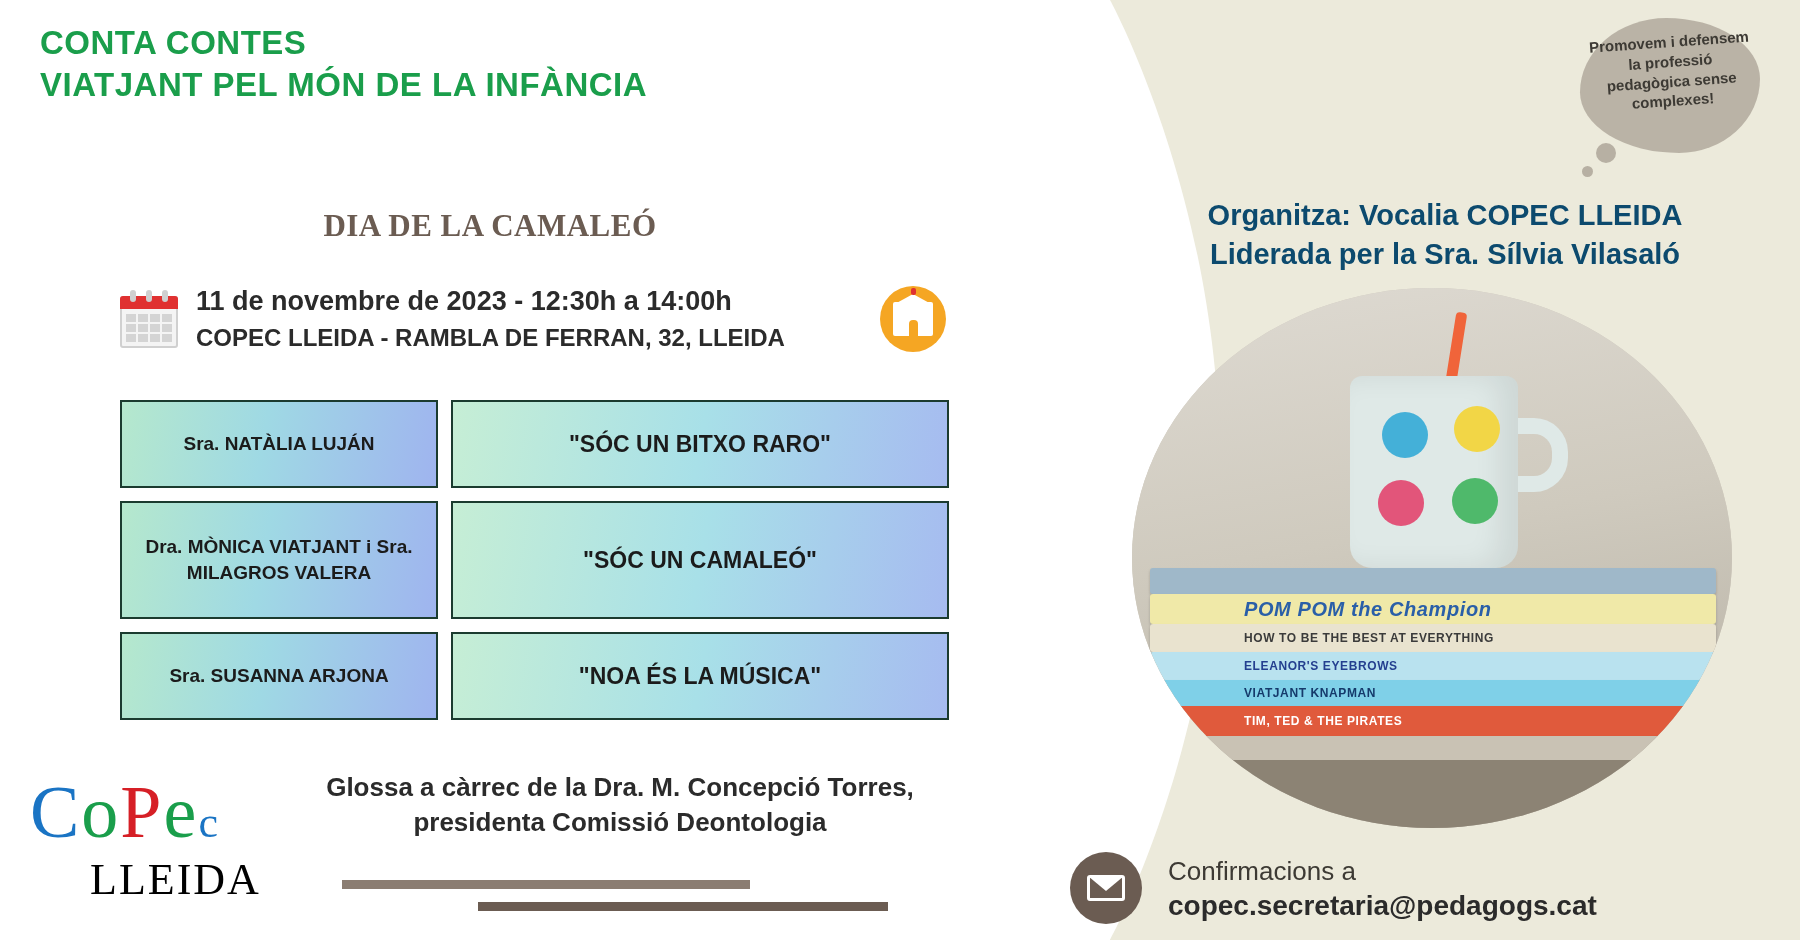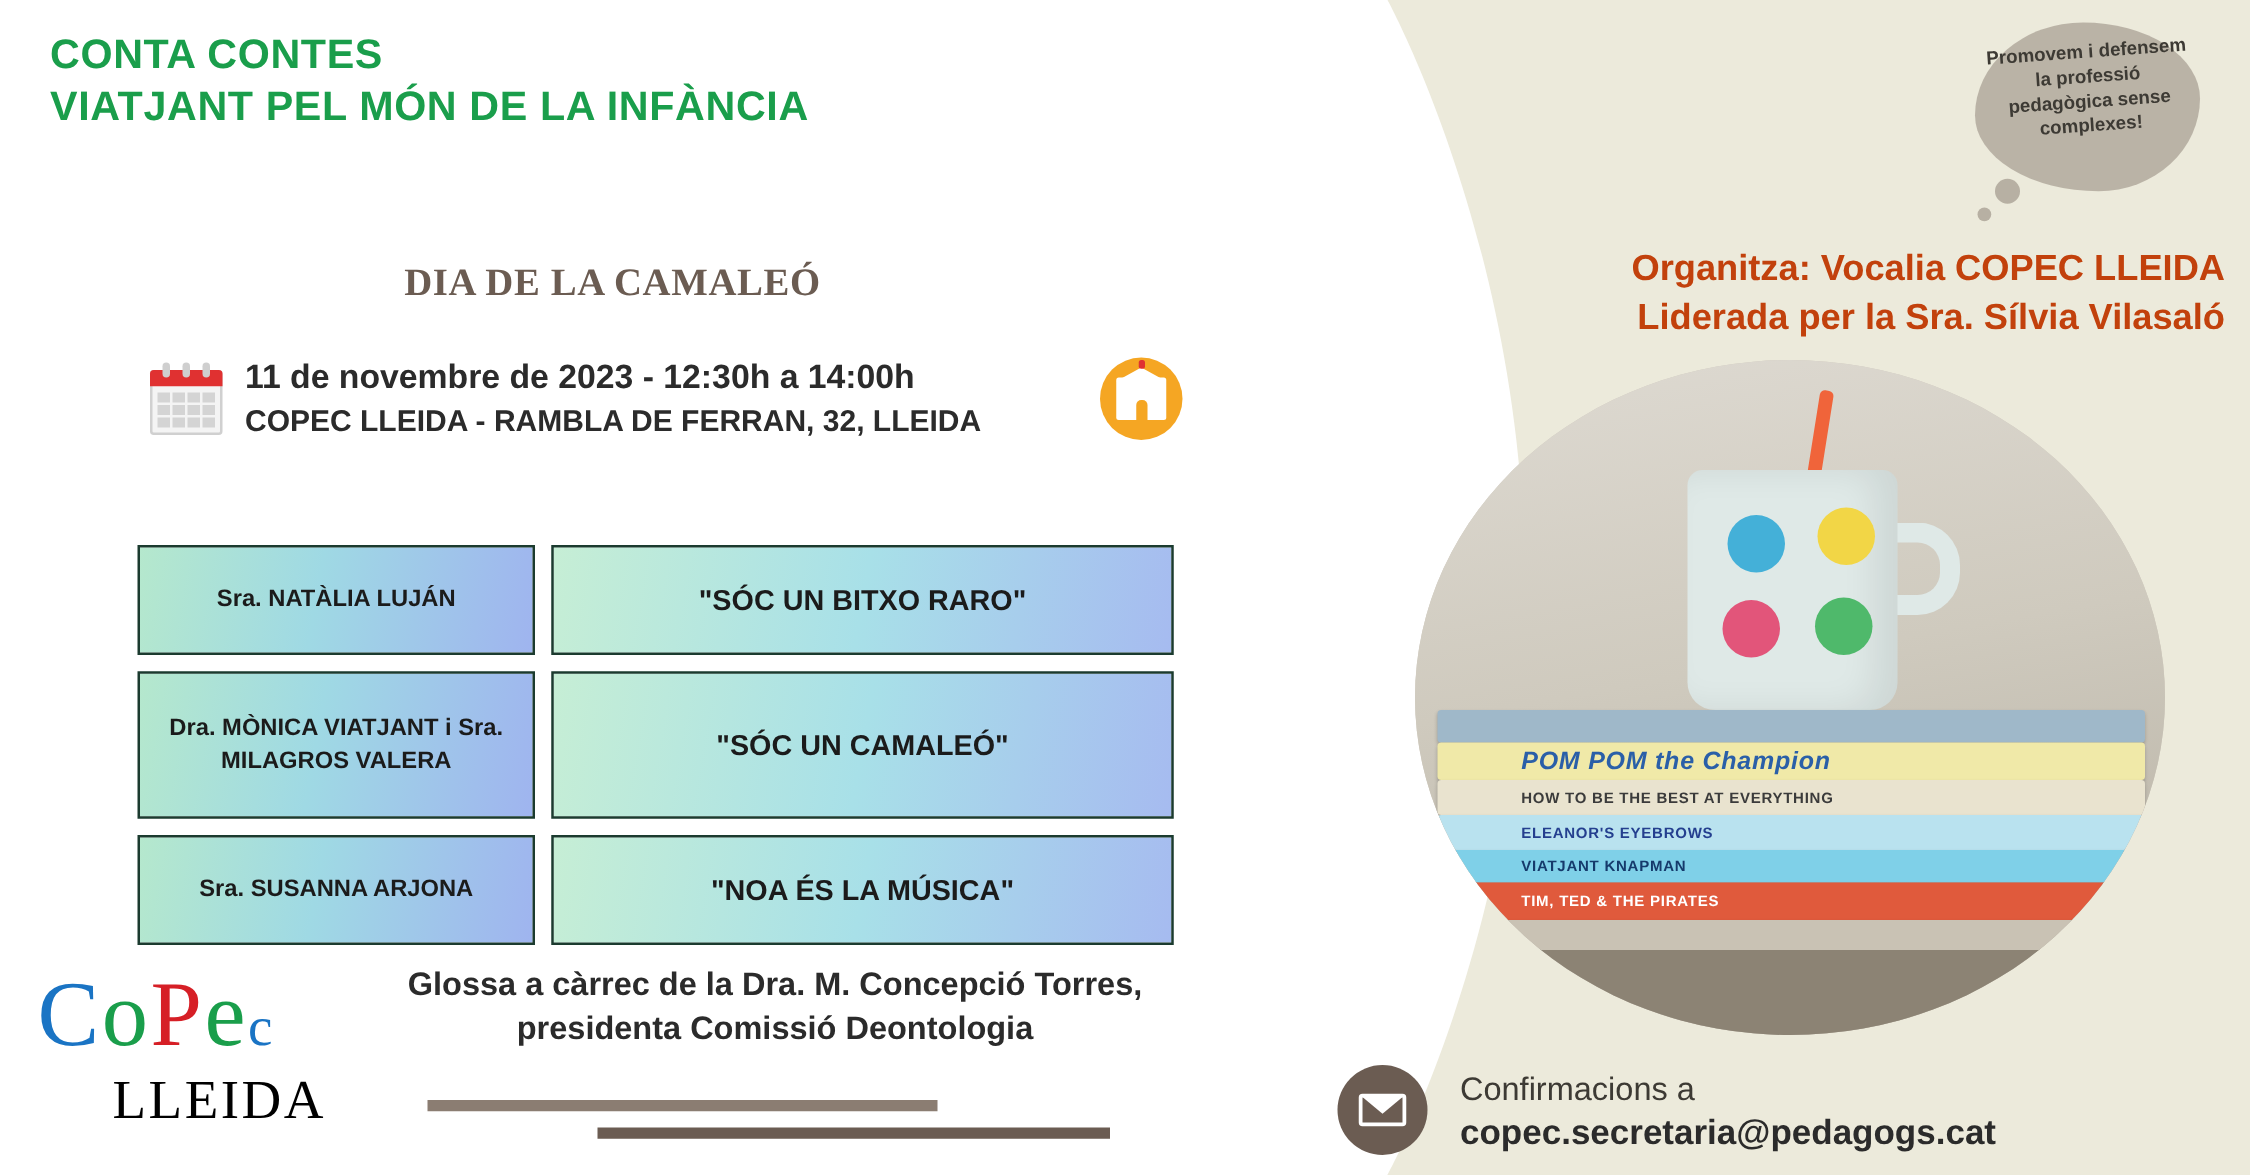--- a/index.html
+++ b/index.html
@@ -143,24 +143,23 @@
   .house-dot {
     position: absolute; top: 2px; left: 31px;
     width: 5px; height: 7px;
     background: #e03131;
     border-radius: 2px;
   }
 
   
   .table-block {
     position: absolute;
-    top: 400px; left: 110px;
+    top: 400px; left: 120px;
     width: 830px;
     z-index: 5;
-    margin-top: 36px;
   }
   .table-row {
     display: flex;
     gap: 13px;
     margin-bottom: 13px;
   }
   .cell {
     border: 2px solid #1b3b2f;
     display: flex;
     align-items: center;
@@ -280,22 +279,22 @@
     font-weight: bold;
     color: #3d3a34;
     line-height: 1.32;
     transform: rotate(-4deg);
   }
 
   .organitza {
     position: absolute;
     top: 196px; left: 1110px;
     width: 670px;
-    text-align: right;
-    color: #c2410c;
+    text-align: center;
+    color: #0c4a6e;
     font-size: 29px;
     font-weight: bold;
     line-height: 1.35;
     z-index: 6;
   }
 
   
   .photo {
     position: absolute;
     top: 288px; left: 1132px;
@@ -347,21 +346,21 @@
     top: 280px; left: 0;
     width: 600px; height: 260px;
   }
   .book {
     position: absolute;
     left: 18px;
     width: 566px;
     border-radius: 3px;
     display: flex;
     align-items: center;
-    padding-left: 67px;
+    padding-left: 94px;
     font-size: 12px;
     font-weight: bold;
     color: #1c1c1c;
     letter-spacing: .6px;
     overflow: hidden;
     white-space: nowrap;
     box-shadow: 0 2px 3px rgba(0,0,0,.2);
   }
   .bk0 { top: 0px;   height: 26px; background: #9fb8c9; }
   .bk1 { top: 26px;  height: 30px; background: #f0e9a8; color:#2a5fa8; font-size: 20px; font-style: italic;}

